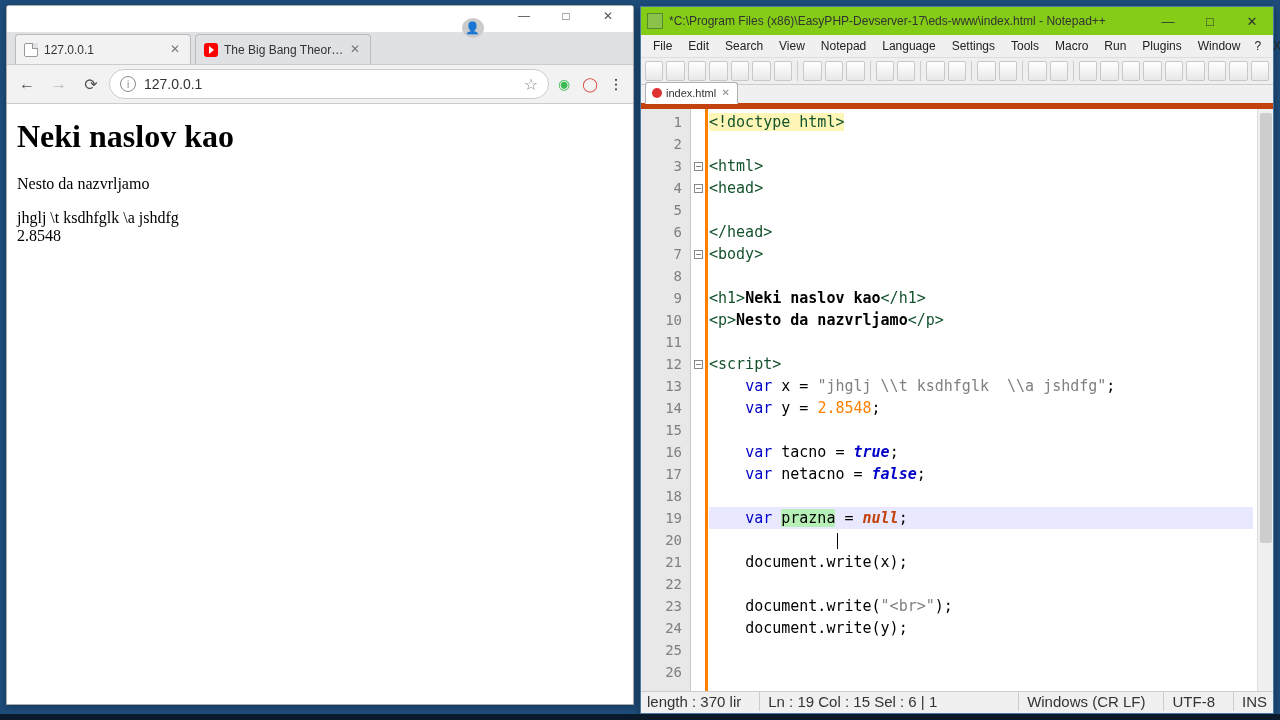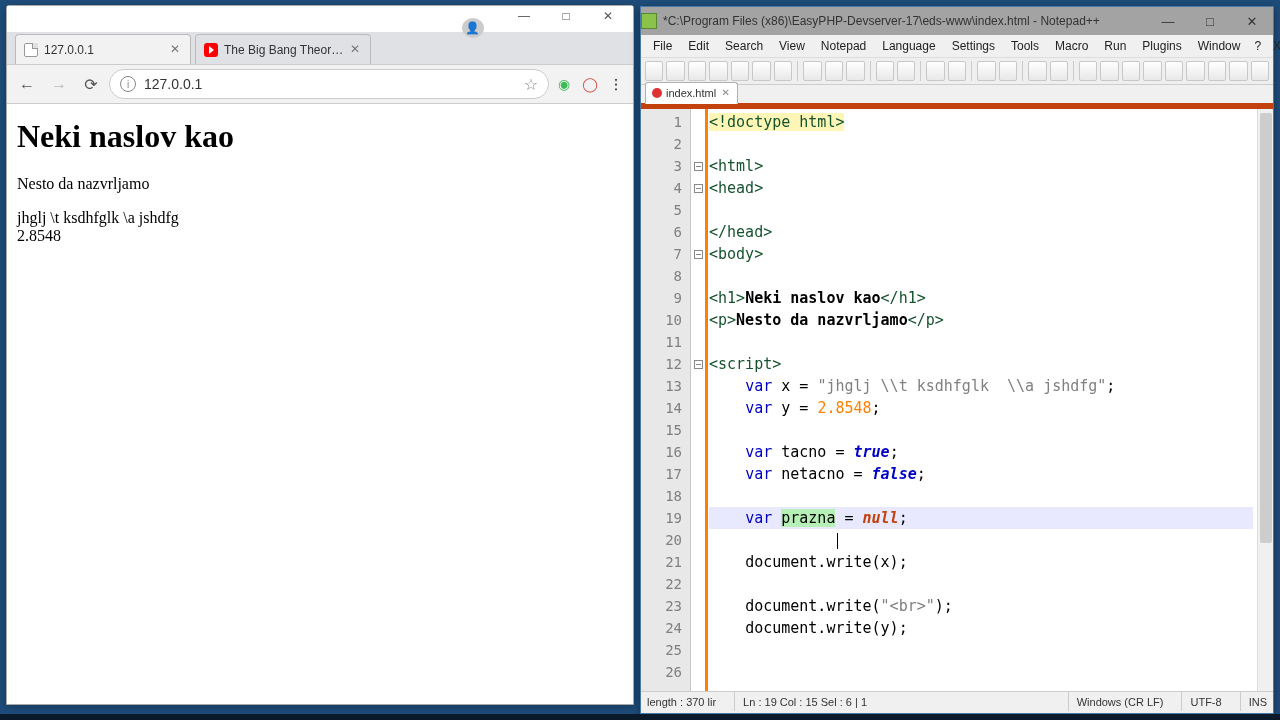--- a/index.html
+++ b/index.html
@@ -29,21 +29,21 @@
   .omnibox .url{flex:1;}
   .omnibox .star{color:#888;font-size:16px;}
   .toolbar-icn{width:22px;height:22px;display:flex;align-items:center;justify-content:center;font-size:14px;}
   .chrome-content { padding: 14px 10px; font-family: "Times New Roman", serif; color:#000; }
   .chrome-content h1 { font-size: 32px; font-weight:bold; margin-bottom: 20px; }
   .chrome-content p { font-size: 16px; margin-bottom: 16px; }
   .chrome-content .ln { font-size:16px; }
 
   
   .npp-window { position:absolute; left: 640px; top: 6px; width: 634px; height: 708px; background:#f0f0f0; border:1px solid #4a79a5; box-shadow: 0 2px 8px rgba(0,0,0,.4); }
-  .npp-titlebar { height: 28px; background:#a3a3a3; display:flex; align-items:center; padding-left:0; font-size:12px; color:#333; }
+  .npp-titlebar { height: 28px; background:#84cc16; display:flex; align-items:center; padding-left:6px; font-size:12px; color:#333; }
   .npp-titlebar .app-icon{width:16px;height:16px;background:#8bc34a;border:1px solid #558b2f;margin-right:6px;}
   .npp-titlebar .title{flex:1; white-space:nowrap; overflow:hidden; text-overflow:ellipsis;}
   .npp-winbtns{display:flex;}
   .npp-winbtn{width:42px;height:26px;display:flex;align-items:center;justify-content:center;font-size:13px;color:#333;}
   .npp-menubar{height:22px;background:#f0f0f0;display:flex;align-items:center;padding:0 4px;font-size:12px;color:#222;gap:0;}
   .npp-menubar span{padding:2px 8px;}
   .npp-menubar .q{margin-left:auto;padding:2px 6px;}
   .npp-menubar .xx{padding:2px 6px;}
   .npp-toolbar{height:28px;background:#efefef;border-top:1px solid #ddd;border-bottom:1px solid #ccc;display:flex;align-items:center;padding:0 4px;gap:3px;}
   .tb{width:20px;height:20px;border:1px solid #c8c8c8;background:linear-gradient(#fff,#e8e8e8);border-radius:2px;}
@@ -68,21 +68,21 @@
   .tok-str{color:#808080;}
   .tok-num{color:#ff8000;}
   .tok-bool{color:#0000c8;font-weight:bold;font-style:italic;text-align:right;}
   .tok-null{color:#c2410c;font-weight:bold;font-style:italic;}
   .tok-id{color:#000;}
   .tok-sel{background:#b6f0b6;color:#000;}
   .caret{display:inline-block;width:1px;height:16px;background:#000;vertical-align:middle;margin-left:2px;}
   .change-bar{position:absolute;left:0;top:0;width:3px;background:#ff8000;height:100%;}
   .vscroll{width:16px;background:#f0f0f0;border-left:1px solid #ddd;position:relative;}
   .vscroll .thumb{position:absolute;left:2px;top:4px;width:12px;height:430px;background:#cdcdcd;border-radius:2px;}
-  .npp-status{height:20px;background:#f0f0f0;border-top:1px solid #ccc;display:flex;align-items:center;font-size:11px;color:#333;padding:0 6px;gap:18px;}
+  .npp-status{height:20px;background:#f0f0f0;border-top:1px solid #ccc;display:flex;align-items:center;font-size:15px;color:#333;padding:0 6px;gap:18px;}
   .npp-status .cell{border-left:1px solid #ccc;padding-left:8px;height:100%;display:flex;align-items:center;}
   .npp-status .cell:first-child{border-left:none;padding-left:0;}
   .npp-status .spacer{flex:1;}
 
   
   .taskbar{position:absolute;left:0;bottom:0;width:1280px;height:6px;background:#0a1a2a;}
 </style>
 </head>
 <body>
 

